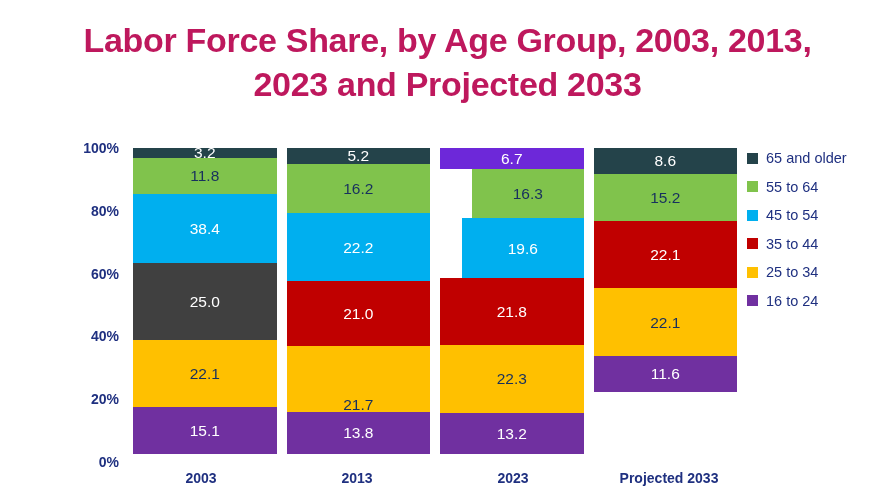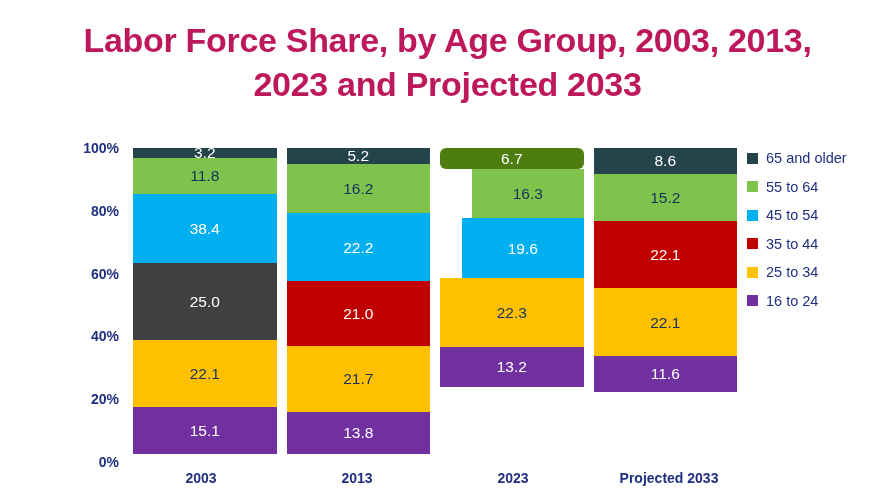--- a/index.html
+++ b/index.html
@@ -161,36 +161,39 @@
           </div>
           <div class="bar-seg" style="background: rgb(128, 195, 76); flex: 0 0 16.2%;">
             <span class="seg-label dark">16.2</span>
           </div>
           <div class="bar-seg" style="background: rgb(0, 175, 239); flex: 0 0 22.2%;">
             <span class="seg-label light">22.2</span>
           </div>
           <div class="bar-seg" style="background: rgb(192, 0, 0); flex: 0 0 21%;">
             <span class="seg-label light">21.0</span>
           </div>
-          <div class="bar-seg" style="background: rgb(255, 192, 0); flex: 0 0 21.7%;">
+          <div class="bar-seg" style="background: rgb(255, 192, 0); flex: 0 0 21.7%; align-items: flex-end;">
             <span class="seg-label dark">21.7</span>
           </div>
           <div class="bar-seg" style="background: rgb(112, 48, 160); flex: 0 0 13.8%;">
             <span class="seg-label light">13.8</span>
           </div>
         </div>
         <div class="bar-column">
-          <div class="bar-seg" style="background: #4d7c0f; flex: 0 0 6.7%; border-radius: 6px;">
+          <div class="bar-seg" style="background: #6d28d9; flex: 0 0 6.7%;">
             <span class="seg-label light">6.7</span>
           </div>
           <div class="bar-seg" style="background: rgb(128, 195, 76); flex: 0 0 16.3%; margin-left: 32px;">
             <span class="seg-label dark">16.3</span>
           </div>
           <div class="bar-seg" style="background: rgb(0, 175, 239); flex: 0 0 19.6%; margin-left: 22px;">
             <span class="seg-label light">19.6</span>
+          </div>
+          <div class="bar-seg" style="background: rgb(192, 0, 0); flex: 0 0 21.8%;">
+            <span class="seg-label light">21.8</span>
           </div>
           <div class="bar-seg" style="background: rgb(255, 192, 0); flex: 0 0 22.3%;">
             <span class="seg-label dark">22.3</span>
           </div>
           <div class="bar-seg" style="background: rgb(112, 48, 160); flex: 0 0 13.2%;">
             <span class="seg-label light">13.2</span>
           </div>
         </div>
         <div class="bar-column">
           <div class="bar-seg" style="background: rgb(36, 67, 74); flex: 0 0 8.6%;">

